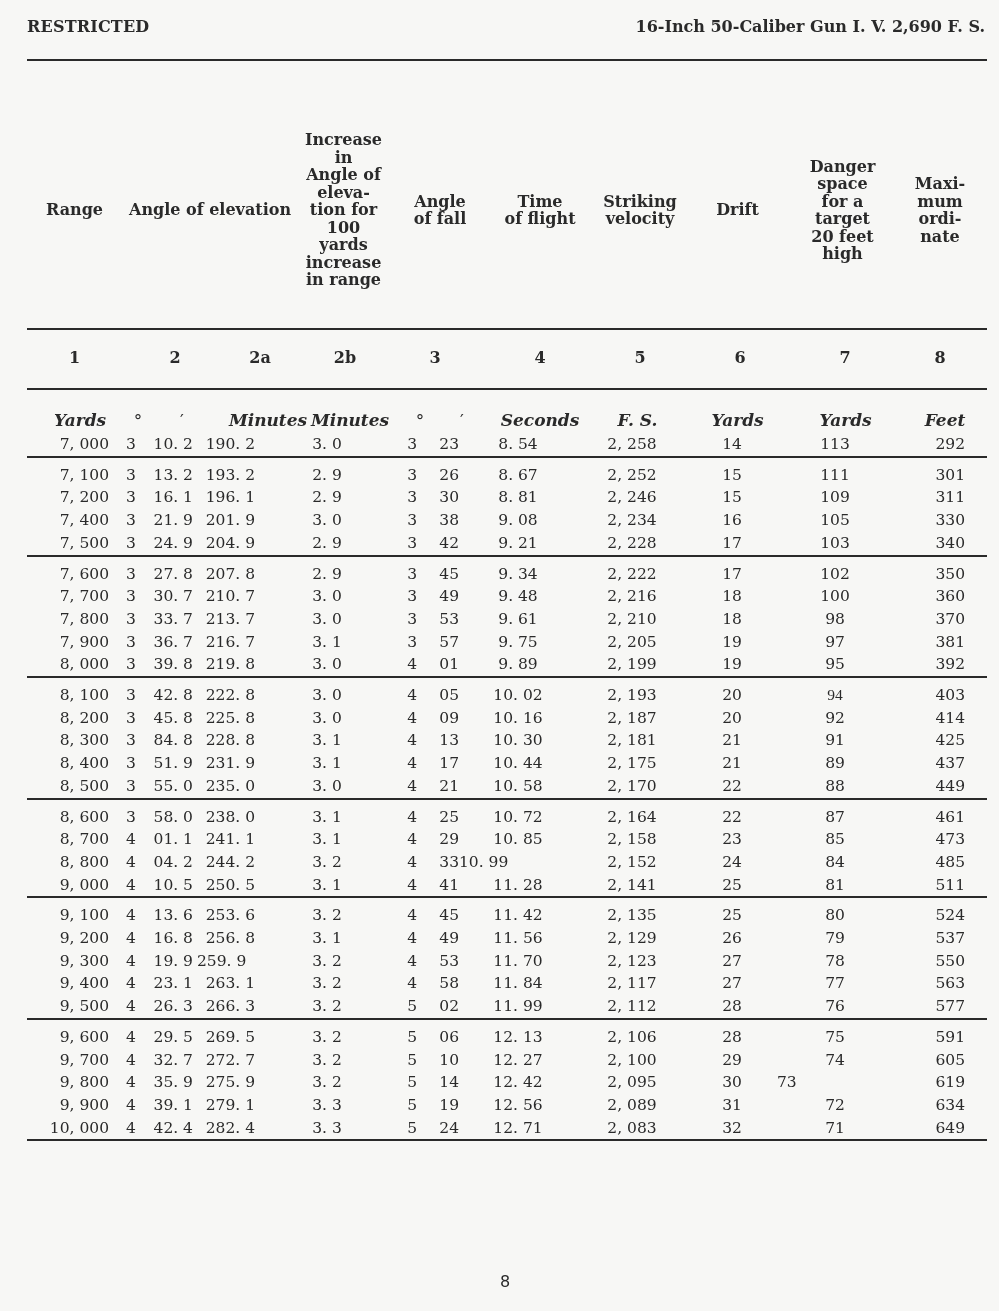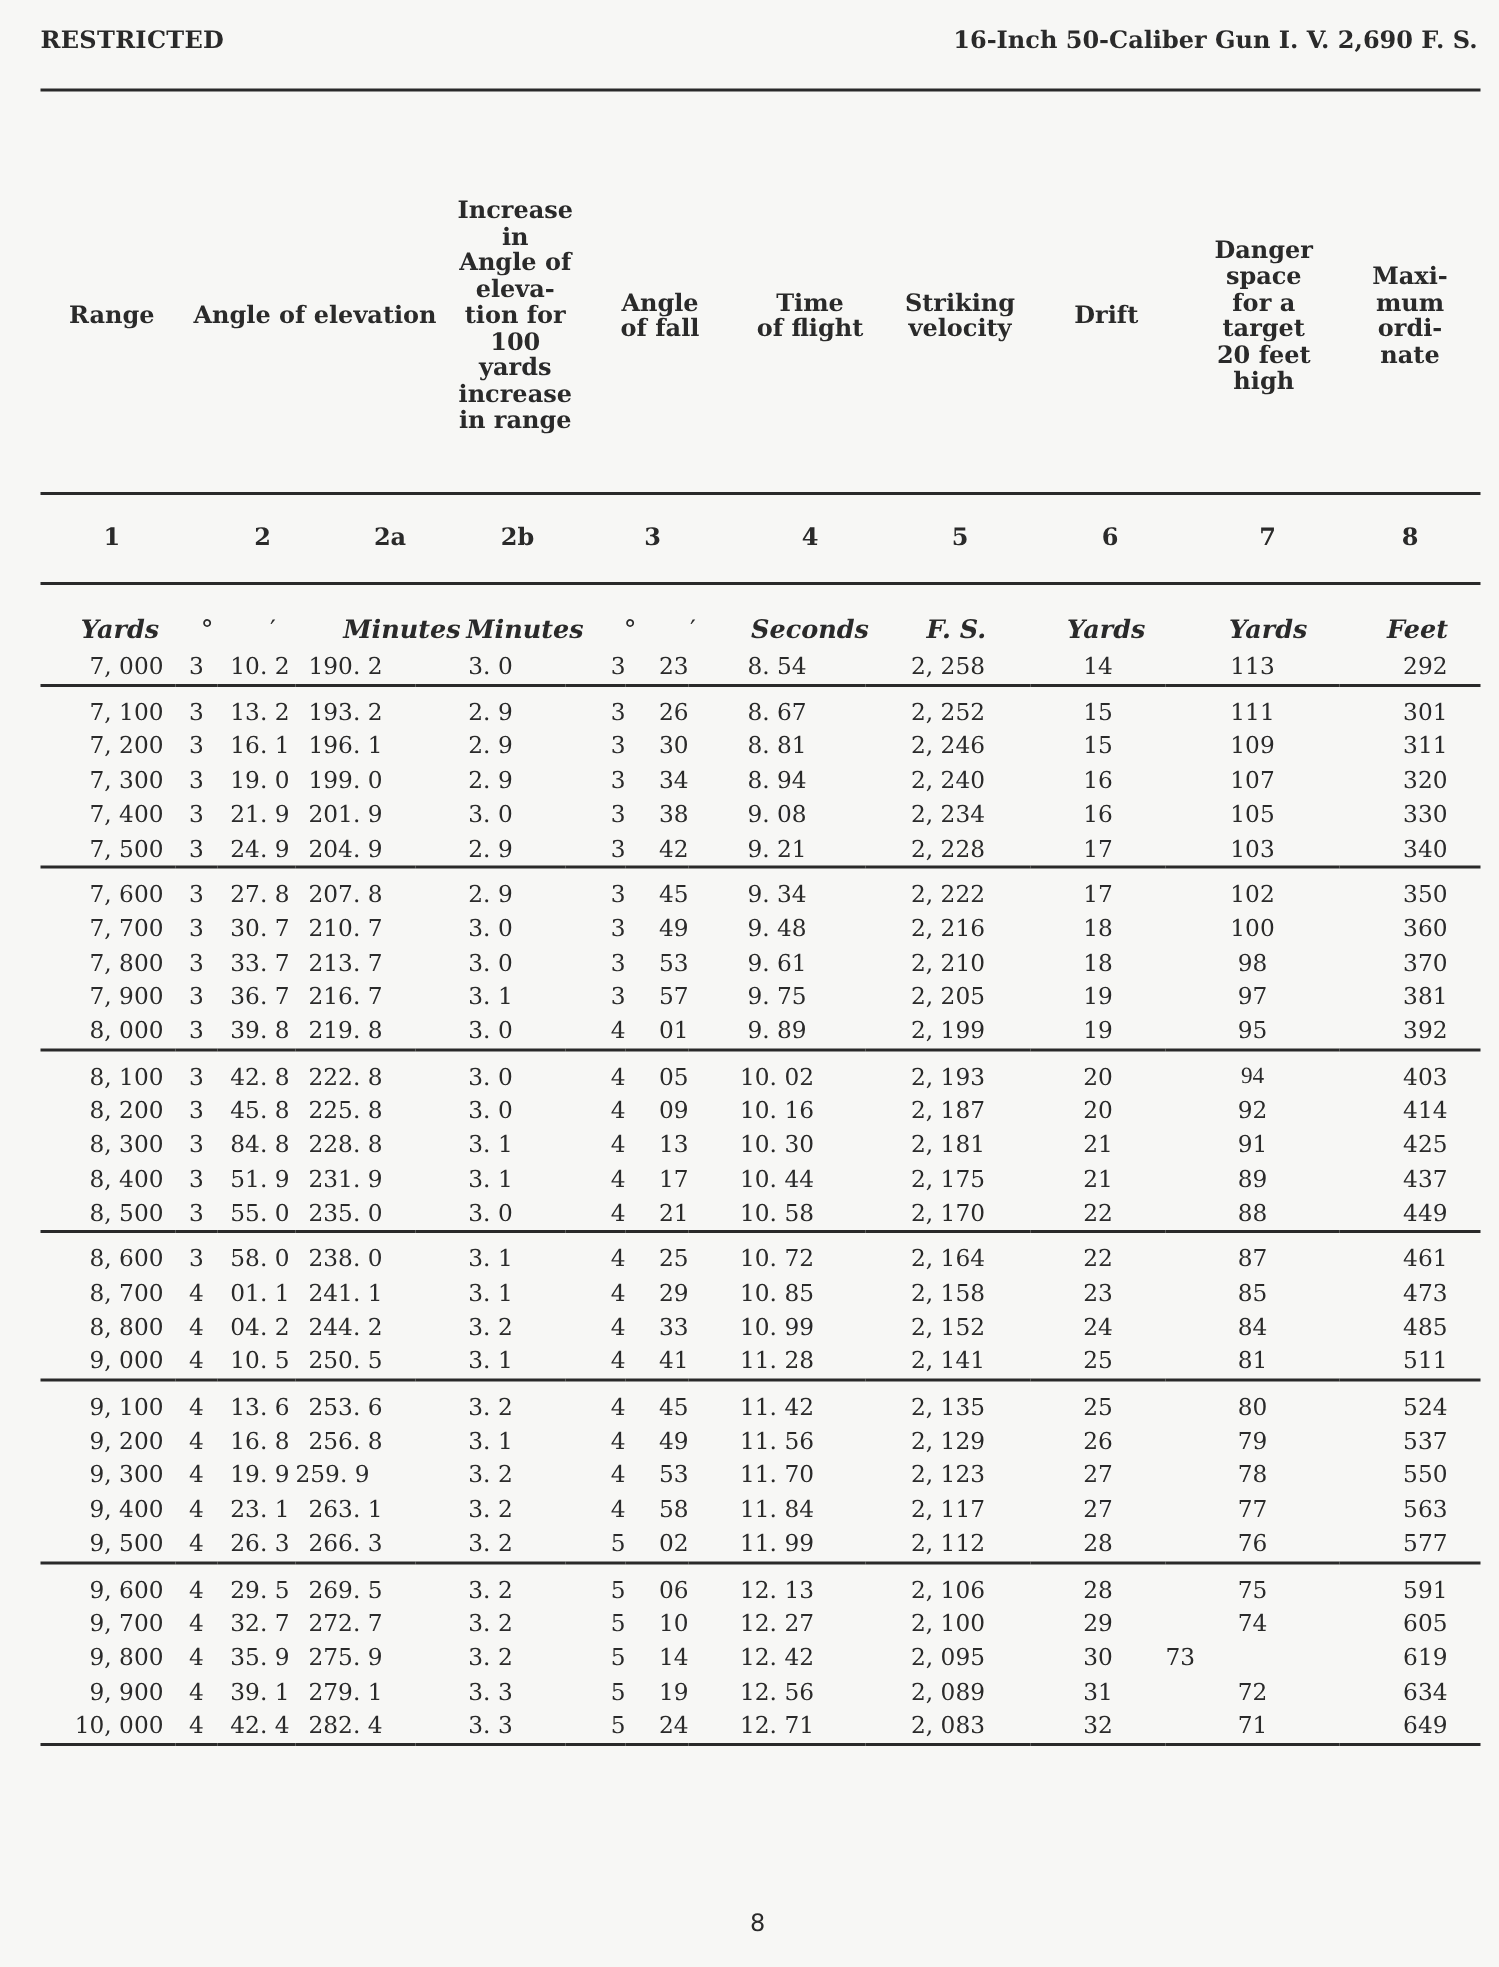--- a/index.html
+++ b/index.html
@@ -160,34 +160,20 @@
         <td style="text-align: center;">2. 9</td>
         <td style="text-align: right;">3</td>
         <td style="text-align: right;">30</td>
         <td style="text-align: center;">8. 81</td>
         <td style="text-align: center;">2, 246</td>
         <td style="text-align: center;">15</td>
         <td style="text-align: center;">109</td>
         <td style="text-align: right; padding-right: 22px;">311</td>
       </tr>
       <tr>
-        <td style="text-align: right; padding-right: 8px;">7, 300</td>
-        <td style="text-align: center;">3</td>
-        <td style="text-align: right; padding-right: 4px;">19. 0</td>
-        <td style="text-align: right; padding-right: 22px;">199. 0</td>
-        <td style="text-align: center;">2. 9</td>
-        <td style="text-align: right;">3</td>
-        <td style="text-align: right;">34</td>
-        <td style="text-align: center;">8. 94</td>
-        <td style="text-align: center;">2, 240</td>
-        <td style="text-align: center;">16</td>
-        <td style="text-align: center;">107</td>
-        <td style="text-align: right; padding-right: 22px;">320</td>
-      </tr>
-      <tr>
         <td style="text-align: right; padding-right: 8px;">7, 400</td>
         <td style="text-align: center;">3</td>
         <td style="text-align: right; padding-right: 4px;">21. 9</td>
         <td style="text-align: right; padding-right: 22px;">201. 9</td>
         <td style="text-align: center;">3. 0</td>
         <td style="text-align: right;">3</td>
         <td style="text-align: right;">38</td>
         <td style="text-align: center;">9. 08</td>
         <td style="text-align: center;">2, 234</td>
         <td style="text-align: center;">16</td>
@@ -377,21 +363,21 @@
         <td style="text-align: right; padding-right: 22px;">473</td>
       </tr>
       <tr>
         <td style="text-align: right; padding-right: 8px;">8, 800</td>
         <td style="text-align: center;">4</td>
         <td style="text-align: right; padding-right: 4px;">04. 2</td>
         <td style="text-align: right; padding-right: 22px;">244. 2</td>
         <td style="text-align: center;">3. 2</td>
         <td style="text-align: right;">4</td>
         <td style="text-align: right;">33</td>
-        <td style="text-align: center;">10. 99</td>
+        <td style="text-align: left;">10. 99</td>
         <td style="text-align: center;">2, 152</td>
         <td style="text-align: center;">24</td>
         <td style="text-align: center;">84</td>
         <td style="text-align: right; padding-right: 22px;">485</td>
       </tr>
       <tr class="grp-end">
         <td style="text-align: right; padding-right: 8px;">9, 000</td>
         <td style="text-align: center;">4</td>
         <td style="text-align: right; padding-right: 4px;">10. 5</td>
         <td style="text-align: right; padding-right: 22px;">250. 5</td>

